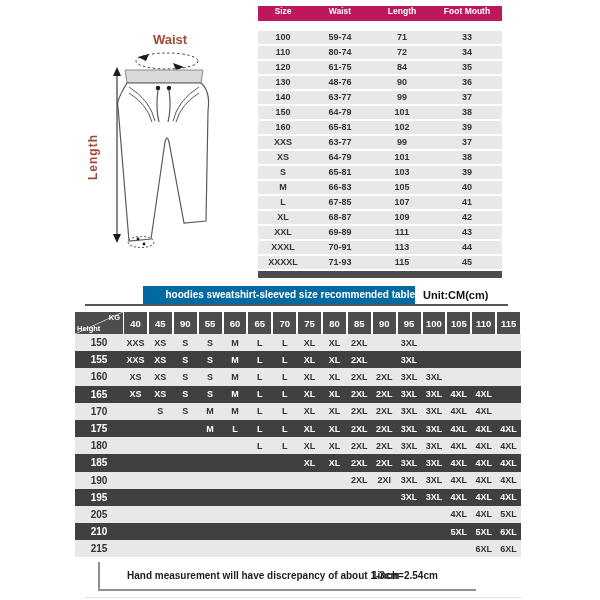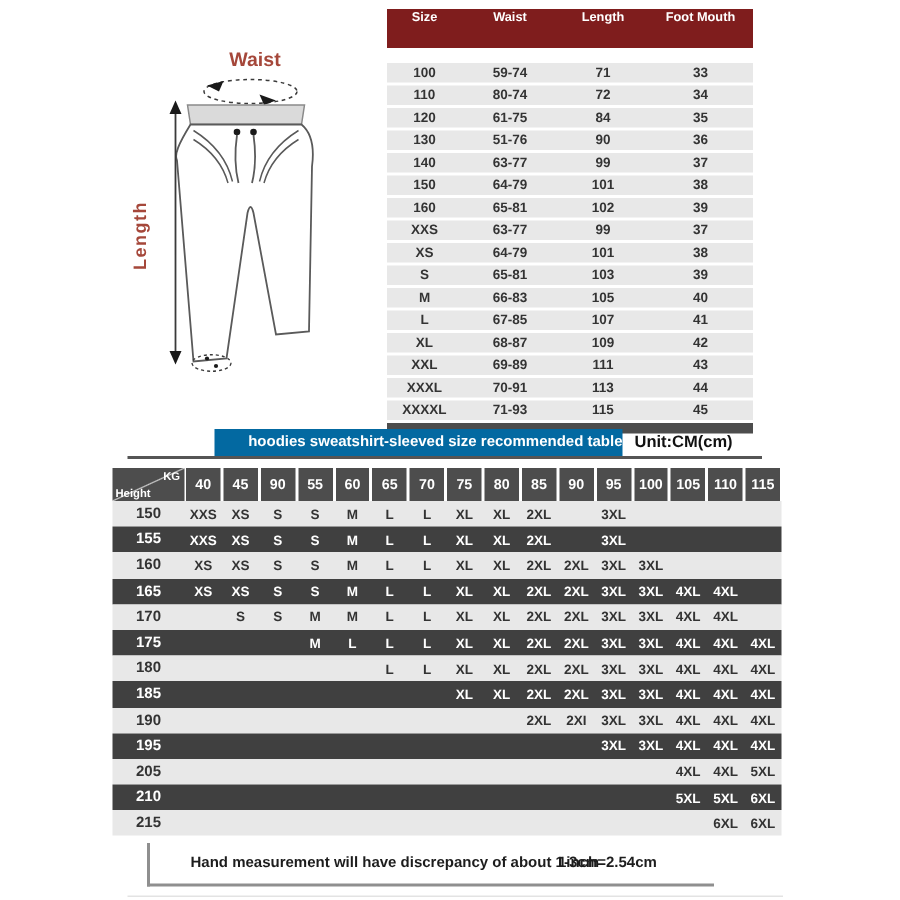--- a/index.html
+++ b/index.html
@@ -9,21 +9,21 @@
   }
   
   #pants-wrap{position:absolute;left:60px;top:8px;width:195px;height:262px;}
   #pants-svg{position:absolute;left:0;top:0;}
   .diagram-label{position:absolute;font-weight:bold;color:#a5473a;}
   #waist-label{left:75px;top:24px;width:70px;text-align:center;font-size:13px;}
   #length-label{left:26px;top:100px;height:72px;writing-mode:vertical-rl;transform:rotate(180deg);font-size:12px;letter-spacing:1px;}
   
   #size-table{position:absolute;left:258px;top:6px;width:244px;}
   .st-row{display:grid;grid-template-columns:50px 64px 60px 70px;text-align:center;}
-  #size-table-header{background:#7f1d1d;color:#fff;font-weight:bold;font-size:8.5px;height:26px;line-height:11px;margin-bottom:10px;}
+  #size-table-header{background:#be185d;color:#fff;font-weight:bold;font-size:8.5px;height:15px;line-height:11px;margin-bottom:10px;}
   .st-body-row{background:#e8e8e8;height:13px;line-height:13px;font-size:9px;font-weight:bold;color:#333;margin-bottom:2px;}
   #size-table-footer{background:#4d4d4d;height:7px;margin-top:1px;}
   
   #matrix-title{position:absolute;left:143px;top:286px;width:272px;height:18px;background:#0369a1;
     color:#fff;font-weight:bold;font-size:10px;line-height:18px;text-align:right;}
   #unit-label{position:absolute;left:423px;top:289px;font-weight:bold;font-size:11px;color:#111;}
   #title-divider{position:absolute;left:85px;top:304px;width:423px;height:2px;background:#555;}
   
   #matrix{position:absolute;left:75px;top:312px;width:446px;}
   .mx-grid{display:grid;grid-template-columns:48px repeat(16,1fr);}
@@ -105,21 +105,21 @@
     <div>34</div>
   </div>
         <div class="st-row st-body-row">
     <div>120</div>
     <div>61-75</div>
     <div>84</div>
     <div>35</div>
   </div>
         <div class="st-row st-body-row">
     <div>130</div>
-    <div>51-76</div>
+    <div>48-76</div>
     <div>90</div>
     <div>36</div>
   </div>
         <div class="st-row st-body-row">
     <div>140</div>
     <div>63-77</div>
     <div>99</div>
     <div>37</div>
   </div>
         <div class="st-row st-body-row">

